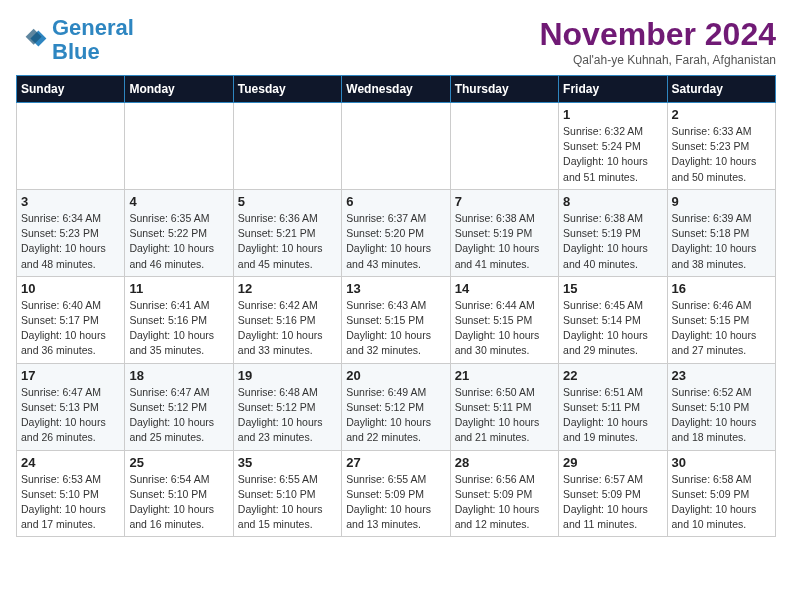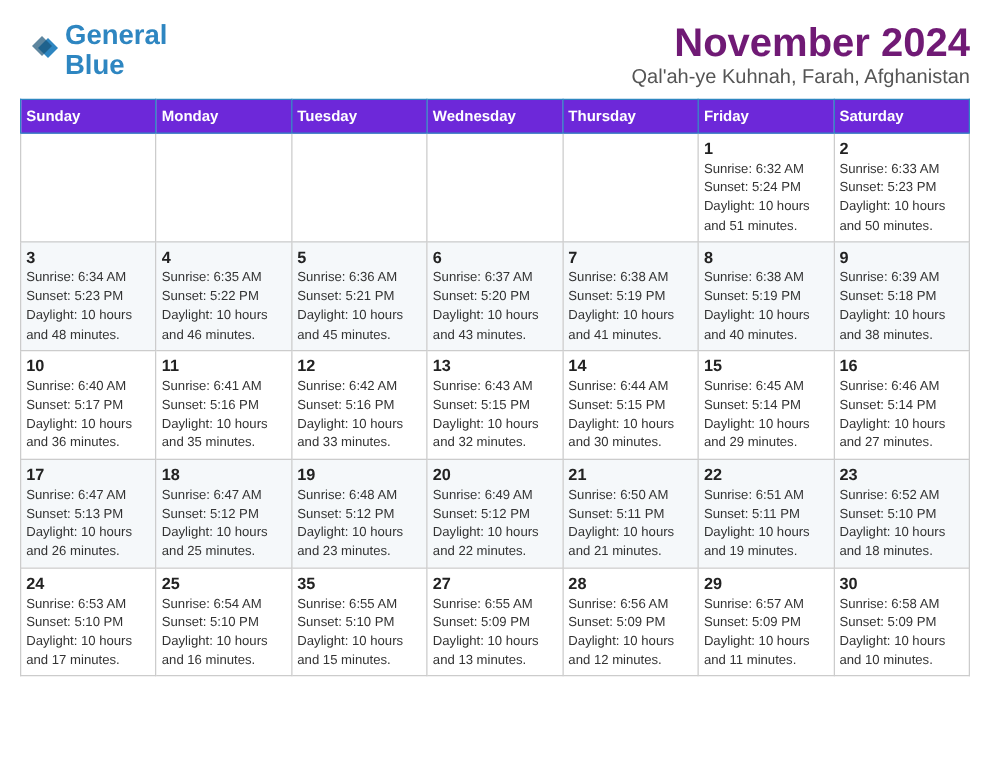--- a/index.html
+++ b/index.html
@@ -36,30 +36,30 @@
     }
     .title-section {
       text-align: right;
     }
     .main-title {
       font-size: 32px;
       font-weight: bold;
       color: #701a75;
     }
     .subtitle {
-      font-size: 16px;
+      font-size: 12px;
       color: #555;
     }
     .calendar {
       width: 100%;
       border-collapse: collapse;
       font-size: 11px;
     }
     .calendar thead th {
-      background-color: #6d28d9;
+      background-color: #0f172a;
       color: #fff;
       padding: 6px 4px;
       text-align: left;
       font-size: 12px;
       font-weight: bold;
       border: 1px solid #2e86c1;
     }
     .calendar tbody td {
       border: 1px solid #ccc;
       vertical-align: top;
@@ -217,21 +217,21 @@
         </td>
         <td>
           <span class="day-number">15</span>
           <div class="day-info" style="white-space: pre-line;">Sunrise: 6:45 AM
 Sunset: 5:14 PM
 Daylight: 10 hours and 29 minutes.</div>
         </td>
         <td>
           <span class="day-number">16</span>
           <div class="day-info" style="white-space: pre-line;">Sunrise: 6:46 AM
-Sunset: 5:14 PM
+Sunset: 5:15 PM
 Daylight: 10 hours and 27 minutes.</div>
         </td>
       </tr>
       <tr>
         <td>
           <span class="day-number">17</span>
           <div class="day-info" style="white-space: pre-line;">Sunrise: 6:47 AM
 Sunset: 5:13 PM
 Daylight: 10 hours and 26 minutes.</div>
         </td>

